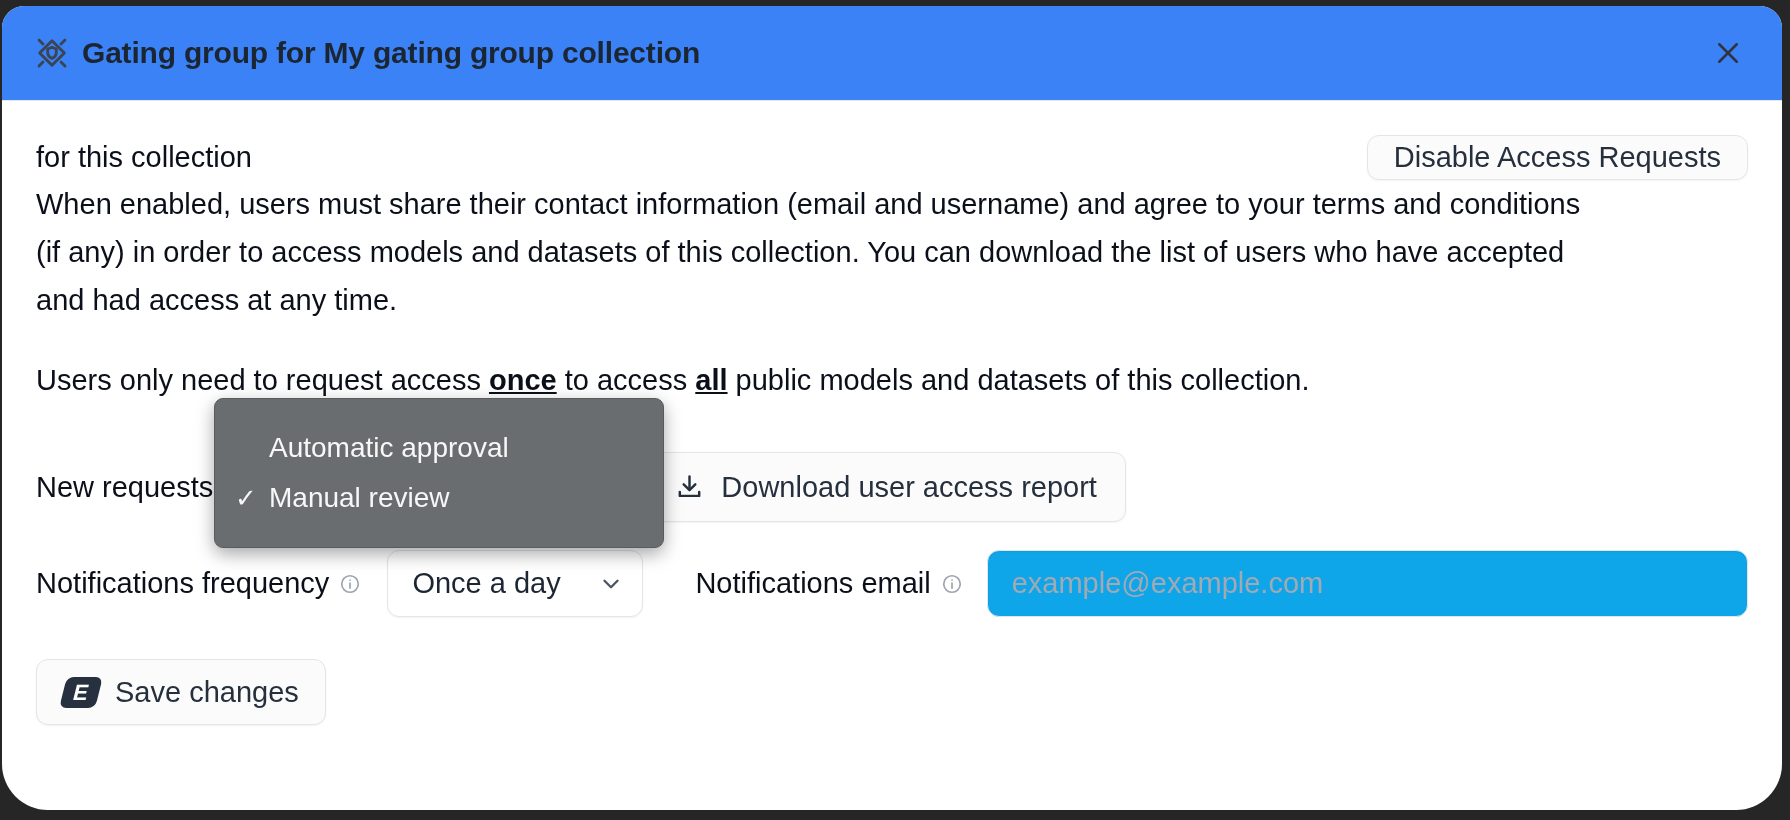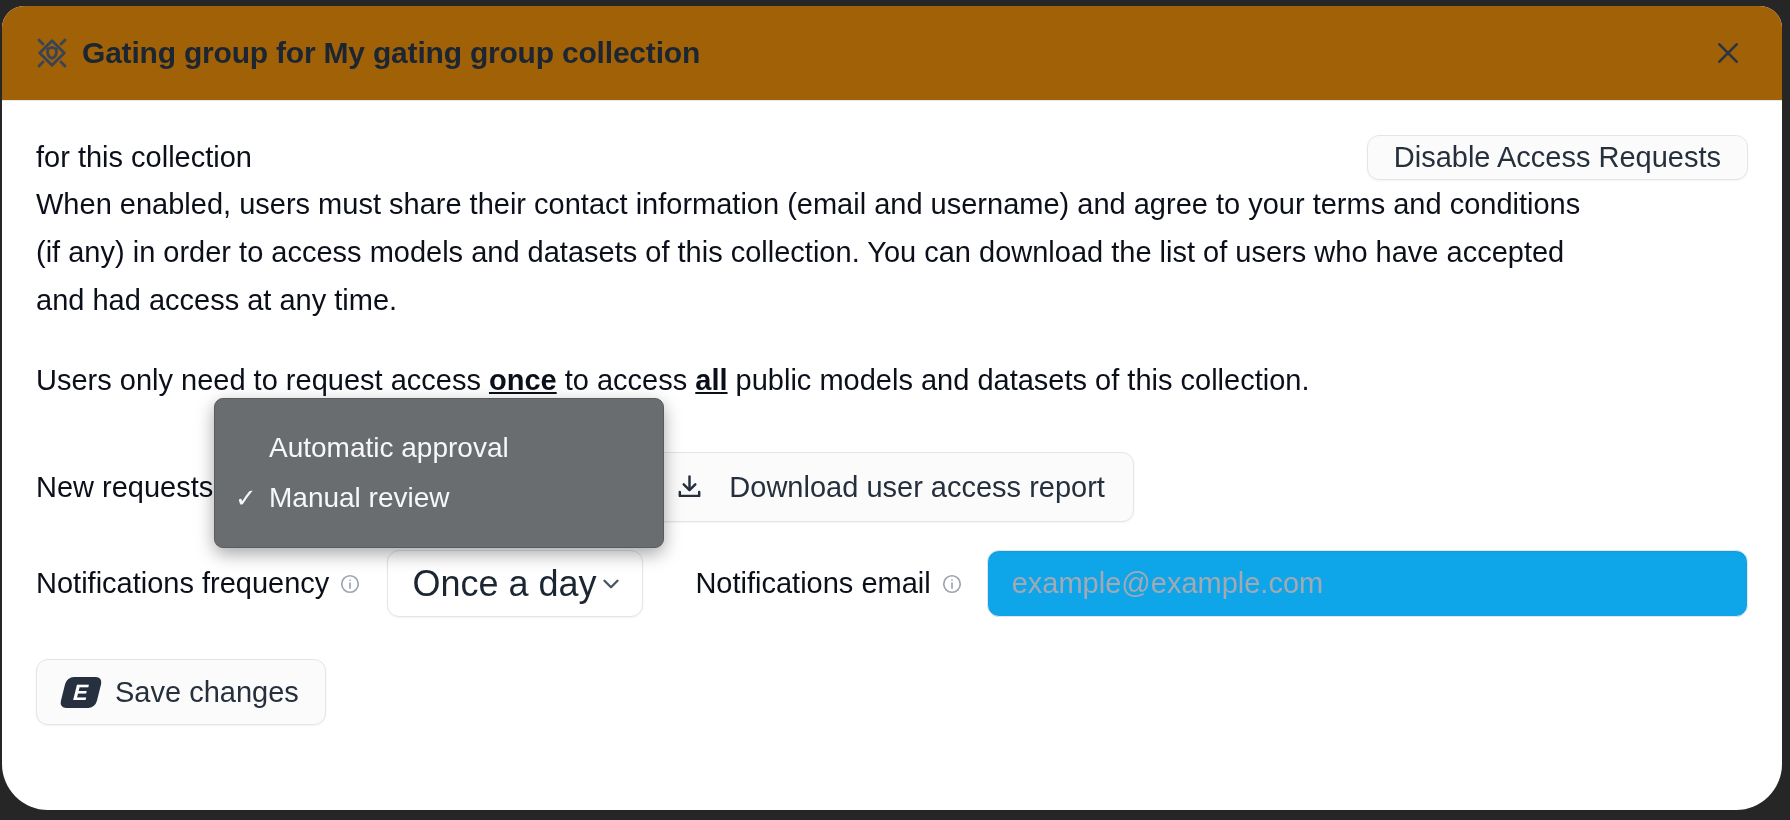--- a/index.html
+++ b/index.html
@@ -15,21 +15,21 @@
     position:absolute;
     top:6px; left:2px; right:8px; bottom:10px;
     background:#ffffff;
     border-radius:22px 22px 46px 46px;
     overflow:hidden;
     display:flex;
     flex-direction:column;
   }
   
   .modal-header {
-    background:#a16207;
+    background:#3b82f6;
     border-bottom:1px solid #e6e7ea;
     height:95px;
     flex:0 0 auto;
     display:flex;
     align-items:center;
     padding:0 32px 0 30px;
   }
   .gate-icon { width:40px; height:40px; flex:0 0 auto; margin-right:10px; }
   .modal-title {
     font-size:30px;
@@ -114,21 +114,21 @@
     border-radius:12px;
     box-shadow:0 0 0 4px rgba(147,197,253,.55);
     width:398px;
     margin-left:10px;
     flex:0 0 auto;
   }
   .download-btn {
     margin-left:16px;
     height:70px;
     padding:0 28px;
-    gap:24px;
+    gap:16px;
   }
   .dl-icon { width:31px; height:31px; }
   
   .dropdown-popup {
     position:absolute;
     left:178px;
     top:-52px;
     width:450px;
     background:#6a6d70;
     border:1px solid #595c5f;
@@ -163,21 +163,21 @@
     margin-left:26px;
     width:256px;
     height:67px;
     background:#fff;
     border:1.5px solid #e3e5e9;
     border-radius:12px;
     box-shadow:0 1px 2px rgba(0,0,0,.05);
     display:flex;
     align-items:center;
     padding:0 18px 0 24px;
-    font-size:36px;
+    font-size:29px;
     color:#1c2633;
     cursor:pointer;
   }
   .chev { width:26px; height:26px; margin-left:auto; color:#4b5563; }
   .email-label { margin-left:52px; }
   .email-input {
     flex:1;
     margin-left:24px;
     height:67px;
     border:1.5px solid #e3e5e9;

